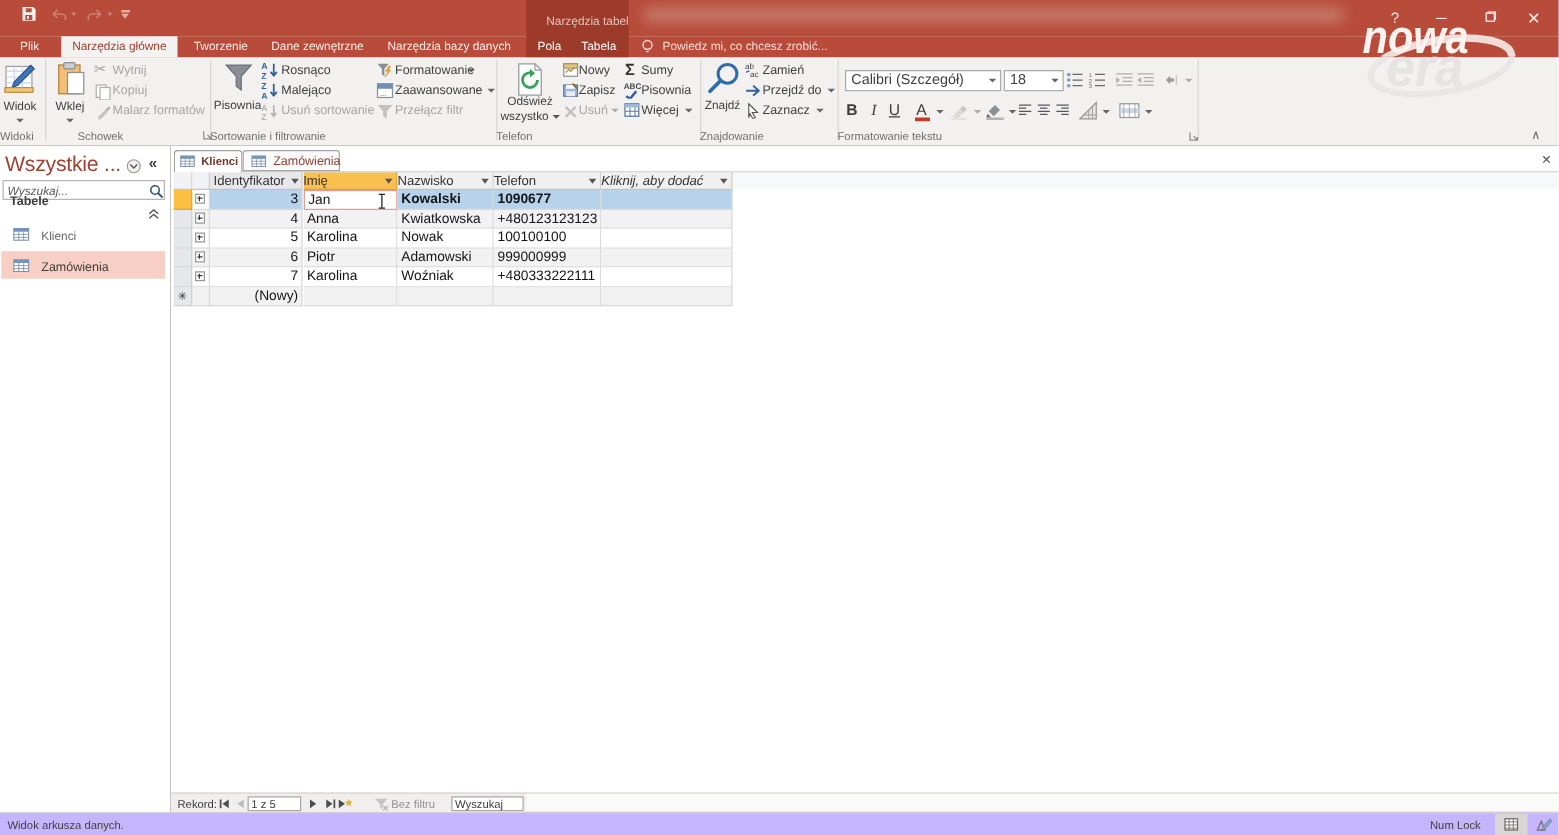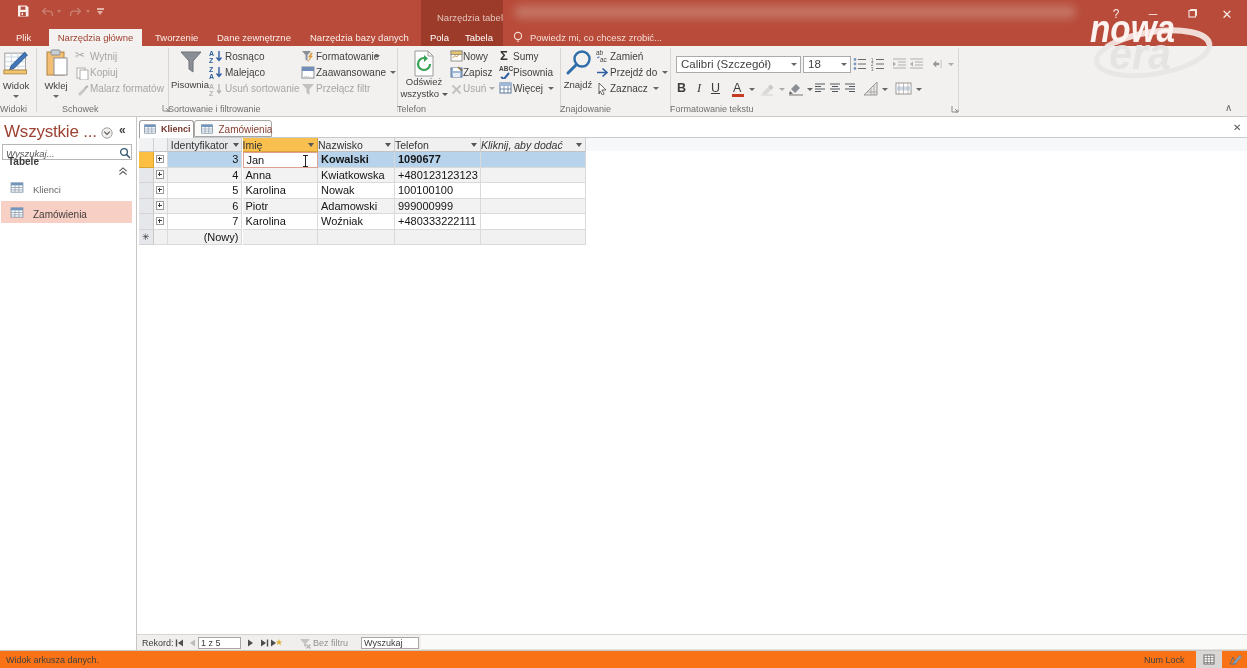--- a/index.html
+++ b/index.html
@@ -25,21 +25,21 @@
 .gray { color:#a8a6a4; }
 .smallrow { height:16px; line-height:16px; }
 .bigbtn { text-align:center; font-size:9.5px; color:#3f3f3f; }
 .darr { display:inline-block; width:0; height:0; border-left:3px solid transparent; border-right:3px solid transparent; border-top:3px solid #666; vertical-align:middle; }
 .darr.g { border-top-color:#adabab; }
 
 #navpane { left:0; top:117px; width:137px; height:533px; background:#fff; border-right:1px solid #c8c6c4; }
 
 #content { left:137px; top:117px; width:1110px; height:517px; background:#fff; }
 #recordbar { left:137px; top:634px; width:1110px; height:16px; background:#f0efee; border-top:1px solid #d7d4d2; font-size:9.5px; color:#3d3d3d; }
-#statusbar { left:0; top:650px; width:1247px; height:18px; background:#f97316; border-top:1px solid #c9c6c3; font-size:9px; color:#414141;padding-left:16px; }
+#statusbar { left:0; top:650px; width:1247px; height:18px; background:#c4b5fd; border-top:1px solid #c9c6c3; font-size:9px; color:#414141;padding-left:16px; }
 </style>
 </head>
 <body>
 <div class="abs" id="titlebar"></div>
 <div class="abs" id="tabrow"></div>
 <div class="abs" id="ctxbg"></div>
 <div class="abs" id="ctxlabel">Narzędzia tabel</div>
 <div class="abs" id="blurname"></div>
 
 <svg class="abs" style="left:17px;top:5px" width="12" height="12" viewBox="0 0 12 12">

